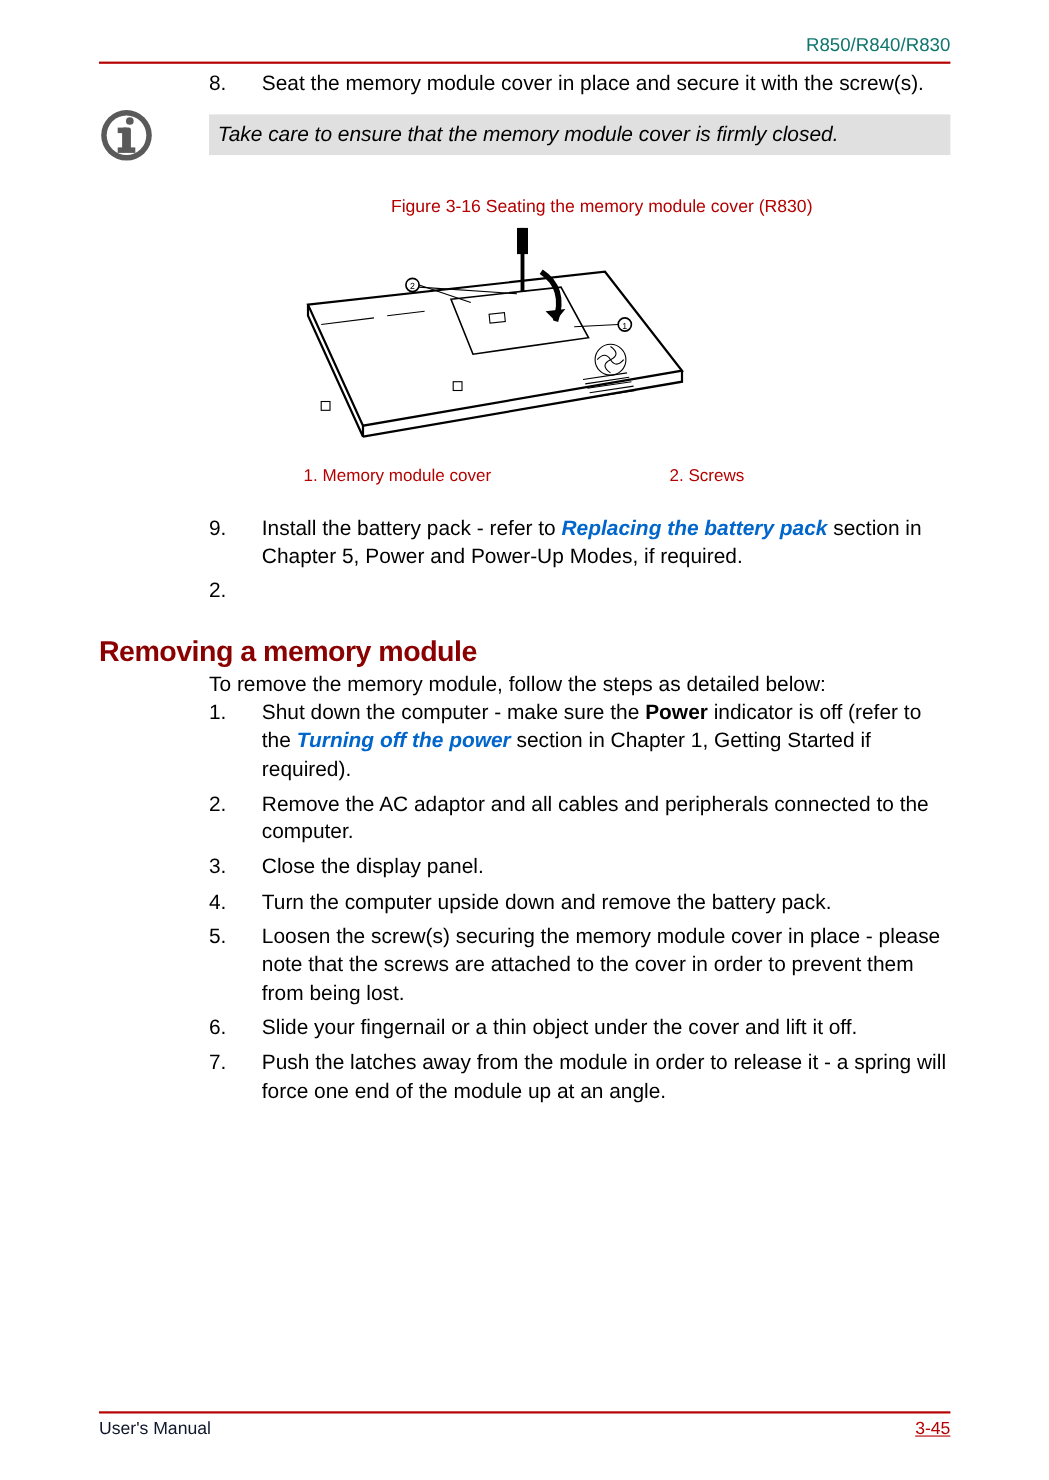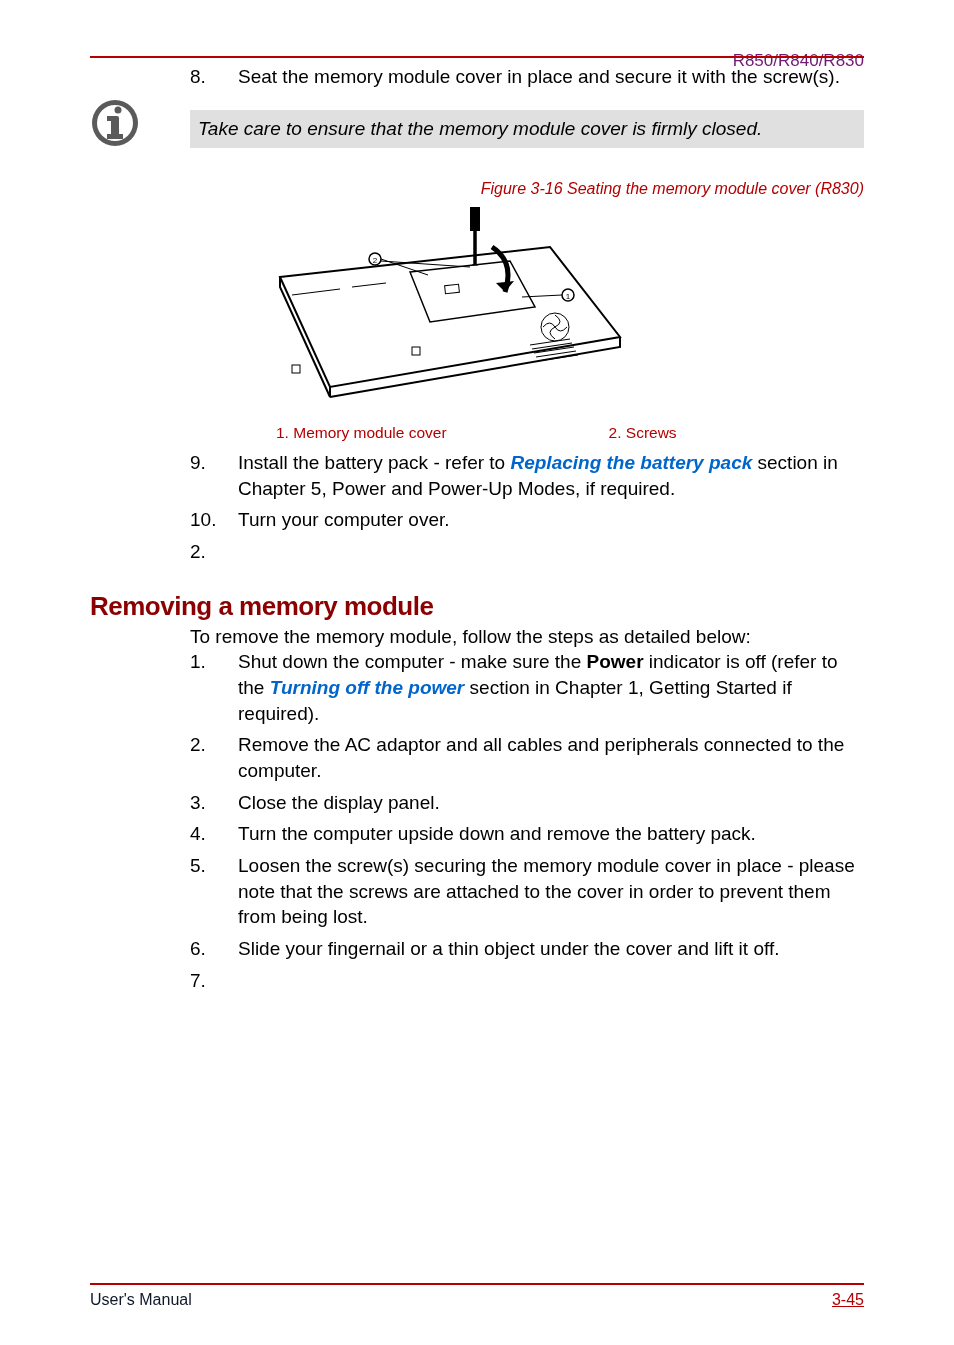--- a/index.html
+++ b/index.html
@@ -21,23 +21,22 @@
       position: absolute;
       top: 56px;
       left: 90px;
       right: 90px;
       border-top: 2px solid #b40000;
     }
     .header-text {
       position: absolute;
       top: 30px;
       right: 90px;
-      color: #701a75;
+      color: #0f766e;
       font-size: 17px;
-      margin-top: 20px;
     }
     .content {
       position: absolute;
       top: 64px;
       left: 90px;
       right: 90px;
     }
     .ordered-item {
       display: flex;
       margin-bottom: 6px;
@@ -45,55 +44,54 @@
     }
     .ordered-item .num {
       width: 48px;
       flex-shrink: 0;
     }
     .ordered-item .txt {
       flex: 1;
     }
     .note-box {
       display: flex;
-      align-items: flex-end;
+      align-items: center;
       margin-top: 8px;
       margin-bottom: 10px;
     }
     .note-icon {
       width: 50px;
       height: 50px;
       flex-shrink: 0;
       margin-right: 50px;
     }
     .note-text {
       flex: 1;
       background: #e0e0e0;
       font-style: italic;
       padding: 6px 8px;
     }
     .figure-caption {
       color: #b40000;
-      text-align: right;
-      font-style: italic;
+      text-align: center;
       font-size: 16px;
       margin-top: 30px;
       margin-bottom: 8px;
       padding-left: 140px;
     }
     .figure-svg {
       display: block;
       margin-left: 170px;
       margin-bottom: 6px;
     }
     .figure-legend {
       color: #b40000;
       font-size: 15.5px;
       padding-left: 186px;
-      margin-bottom: 6px;
+      margin-bottom: 24px;
     }
     .figure-legend span.right {
       margin-left: 162px;
     }
     .section-heading {
       color: #8b0000;
       font-weight: 900;
       font-size: 26px;
       margin-top: 24px;
       font-family: Arial Black, Arial, sans-serif;
@@ -207,24 +205,20 @@
     <span>1. Memory module cover</span><span class="right">2. Screws</span>
   </div>
 
   <div class="ordered-item">
     <div class="num">9.</div>
     <div class="txt">
       <span>Install the battery pack - refer to </span><span class="link">Replacing the battery pack</span><span> section in Chapter 5, Power and Power-Up Modes, if required.</span>
     </div>
   </div>
 
-  <div class="ordered-item">
-    <div class="num">10.</div>
-    <div class="txt">Turn your computer over.</div>
-  </div>
 
   <div class="ordered-item">
     <div class="num">2.</div>
   </div>
 
   <div class="section-heading">Removing a memory module</div>
 
   <div class="intro-para">To remove the memory module, follow the steps as detailed below:</div>
 
   <div class="ordered-item">
@@ -254,19 +248,20 @@
     <div class="txt">Loosen the screw(s) securing the memory module cover in place - please note that the screws are attached to the cover in order to prevent them from being lost.</div>
   </div>
 
   <div class="ordered-item">
     <div class="num">6.</div>
     <div class="txt">Slide your fingernail or a thin object under the cover and lift it off.</div>
   </div>
 
   <div class="ordered-item">
     <div class="num">7.</div>
+    <div class="txt">Push the latches away from the module in order to release it - a spring will force one end of the module up at an angle.</div>
   </div>
 
 </div>
 
 <div class="footer-line"></div>
 <div class="footer-left">User's Manual</div>
 <div class="footer-right">3-45</div>
 
 </body></html>

